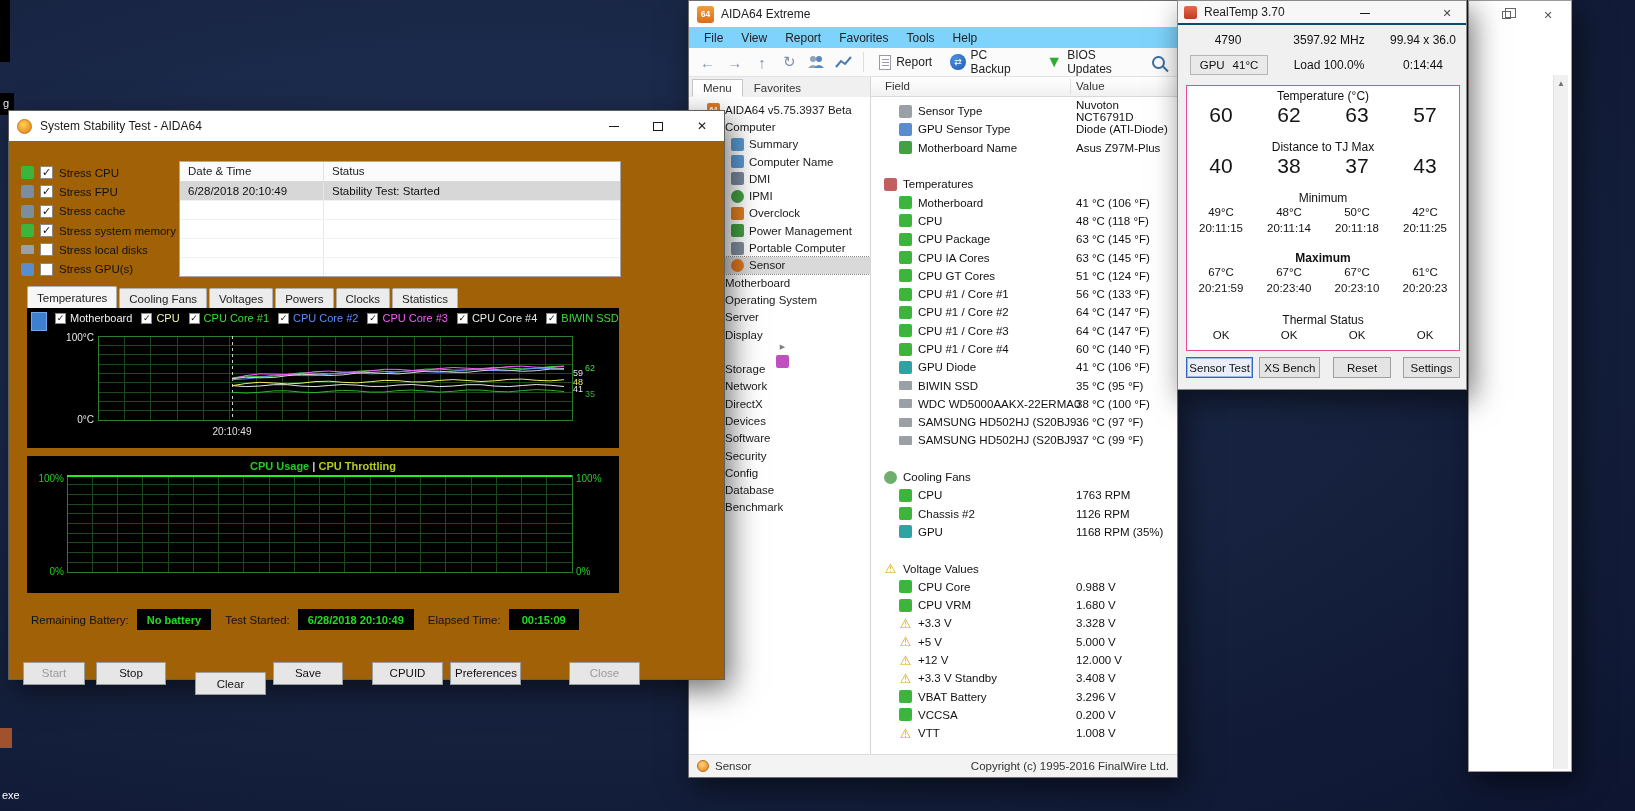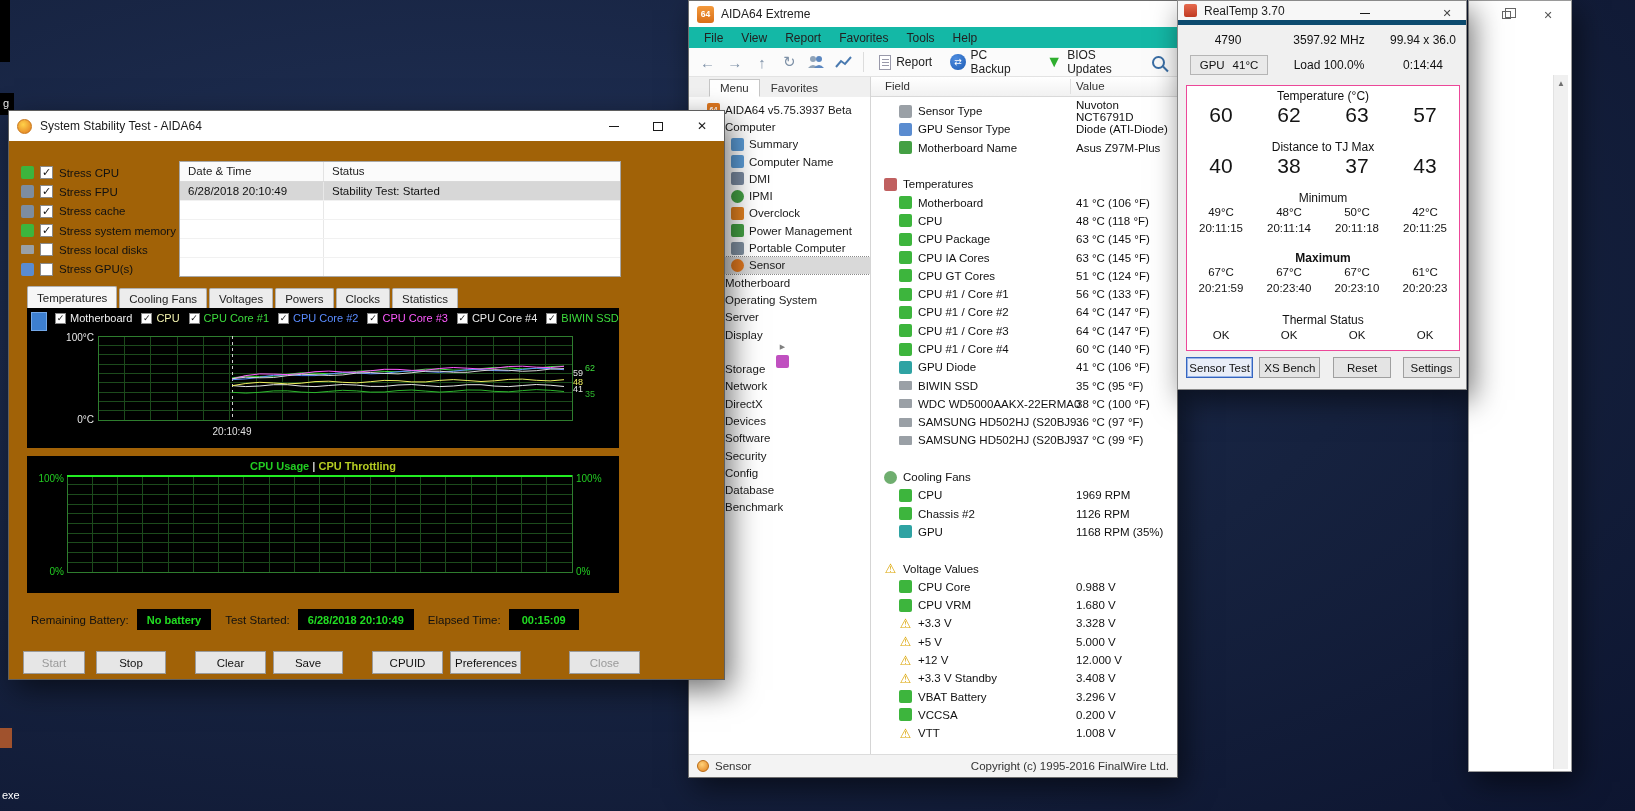--- a/index.html
+++ b/index.html
@@ -17,33 +17,33 @@
 .glyph-restore{width:9px;height:8px;border:1px solid #666;background:#fff;position:relative}
 .glyph-restore::before{content:"";position:absolute;left:2px;top:-4px;width:9px;height:8px;border:1px solid #666}
 .bgw-scrollbar{position:absolute;right:3px;top:74px;bottom:2px;width:15px;background:#f0f0f0;border-left:1px solid #e2e2e2}
 .bgw-up{display:block;text-align:center;color:#707070;font-size:8px;padding-top:4px}
 
 
 #aida-window{left:688px;top:0;width:490px;height:778px;background:#fff;z-index:2}
 .aida-titlebar{position:absolute;left:0;top:0;right:0;height:26px;background:#fff;display:flex;align-items:center;padding-left:8px}
 .aida-logo{width:17px;height:17px;background:linear-gradient(#f49a3c,#d96f18);color:#fff;font-size:8.5px;font-weight:bold;display:flex;align-items:center;justify-content:center;border-radius:3px}
 .aida-title{margin-left:7px;font-size:12px;color:#222}
-.aida-menubar{position:absolute;left:0;top:26px;right:0;height:21px;display:flex;align-items:center;padding-left:6px;background:#14b8a6}
+.aida-menubar{position:absolute;left:0;top:26px;right:0;height:21px;display:flex;align-items:center;padding-left:6px;background:#7dd3fc}
 .menu-item{padding:2px 9px;font-size:12px;color:#222;cursor:default}
 .aida-toolbar{position:absolute;left:0;top:47px;right:0;height:29px;display:flex;align-items:center;background:#fbfbfb;border-bottom:1px solid #e3e3e3;padding-left:8px;gap:6px}
 .tool-glyph{font-size:15px;color:#7f92a8;width:22px;text-align:center;display:inline-flex;align-items:center;justify-content:center}
 .tool-sep{width:1px;height:20px;background:#ddd;margin:0 3px}
 .tool-btn{display:flex;align-items:center;gap:5px;font-size:12px;color:#222;padding:3px 6px;cursor:default}
 .ic-report{width:12px;height:15px;background:#fff;border:1px solid #99a;position:relative}
 .ic-report::after{content:"";position:absolute;left:2px;top:3px;width:7px;height:1px;background:#99a;box-shadow:0 3px 0 #99a,0 6px 0 #99a}
 .ic-backup{width:16px;height:16px;border-radius:50%;background:radial-gradient(circle at 35% 30%,#4f8de0,#1d5cb4);color:#fff;font-size:9px;display:flex;align-items:center;justify-content:center}
 .ic-bios{color:#2fae2f;font-size:16px;line-height:1}
 .ic-search{width:13px;height:13px;border:2px solid #3a6ea5;border-radius:50%;position:relative;margin-left:auto;margin-right:12px}
 .ic-search::after{content:"";position:absolute;width:7px;height:2px;background:#3a6ea5;transform:rotate(45deg);right:-6px;bottom:-3px}
-.aida-tabs{position:absolute;left:0;top:76px;width:182px;height:20px;display:flex;align-items:flex-end;background:#f0f0f0;border-right:1px solid #d5d5d5;padding-left:20px}
+.aida-tabs{position:absolute;left:0;top:76px;width:182px;height:20px;display:flex;align-items:flex-end;background:#f0f0f0;border-right:1px solid #d5d5d5;padding-left:3px}
 .nav-tab{font-size:11.5px;color:#333;padding:2px 10px;border:1px solid transparent;cursor:default}
 .nav-tab.active{background:#fff;border-color:#c6c6c6;border-bottom-color:#fff}
 .aida-tree{position:absolute;left:0;top:96px;width:182px;bottom:23px;background:#fff;border-right:1px solid #d5d5d5;overflow:hidden;padding-top:4px}
 .tree-row{height:17.3px;display:flex;align-items:center;font-size:11.5px;color:#1a1a1a;white-space:nowrap;cursor:default}
 .tree-row.selected{background:#d9d9d9;outline:1px dotted #8a8a8a}
 .tree-arrow{width:12px;font-size:7px;color:#808080;text-align:center;flex:0 0 12px}
 .tree-label{margin-left:5px;overflow:hidden;text-overflow:ellipsis}
 .mini-icon{width:13px;height:13px;flex:0 0 13px;display:inline-flex;align-items:center;justify-content:center;border-radius:2px;font-size:9px;color:#fff}
 .ic-warning{background:none!important;color:#dba400;font-size:13px}
 .ic-aida{font-size:7px;font-weight:bold}
@@ -59,21 +59,21 @@
 .content-row.section{padding-left:13px}
 .content-row.item{padding-left:28px}
 .cr-value{position:absolute;left:205px}
 .section-gap{height:18.3px}
 .aida-statusbar{position:absolute;left:0;right:0;bottom:0;height:23px;background:#f3f3f3;border-top:1px solid #dcdcdc;display:flex;align-items:center;font-size:11.5px;color:#333;padding:0 8px;gap:6px}
 .sb-icon{width:12px;height:12px;border-radius:50%;background:radial-gradient(circle at 40% 35%,#ffd27a,#e07f1e);border:1px solid #b86a14}
 .sb-right{margin-left:auto}
 
 
 #realtemp-window{left:1177px;top:0;width:290px;height:390px;background:#f0f0f0;border-color:#8a8a8a;z-index:4}
-.rt-titlebar{position:absolute;left:0;top:0;right:0;height:24px;background:#f7f7f7;display:flex;align-items:center;padding-left:6px;border-bottom:5px solid #0c4a6e}
+.rt-titlebar{position:absolute;left:0;top:0;right:0;height:24px;background:#f7f7f7;display:flex;align-items:center;padding-left:6px;border-bottom:2px solid #0c4a6e}
 .rt-icon{width:13px;height:13px;border-radius:2px;background:linear-gradient(#e66a4e,#c03a22)}
 .rt-title{margin-left:7px;font-size:12px;color:#222}
 .rt-cap{position:absolute;top:0;width:34px;height:24px;display:flex;align-items:center;justify-content:center;color:#444;font-size:11px}
 .rt-row1{position:absolute;left:0;top:32px;right:0;display:grid;grid-template-columns:100px 102px 1fr;font-size:12px;color:#111}
 .rt-row1 span{text-align:center}
 .rt-row2{position:absolute;left:0;top:54px;right:0;display:grid;grid-template-columns:100px 102px 1fr;font-size:12px;color:#111;align-items:center}
 .rt-row2>span{text-align:center}
 .rt-gpu-box{margin-left:12px;width:78px;height:20px;border:1px solid #b5b5b5;background:#e9e9e9;display:flex;align-items:center;justify-content:center;gap:8px;font-size:11.5px}
 .rt-panel{position:absolute;left:8px;top:84px;width:274px;height:266px;background:#fff;border:1px solid #ec4899}
 .rt-label{position:absolute;left:0;right:0;text-align:center;font-size:12px;color:#111}
@@ -410,21 +410,21 @@
           <span class="cr-value">37 °C (99 °F)</span>
         </div>
         <div class="section-gap"></div>
         <div class="content-row section">
           <span class="mini-icon ic-circle" style="background: rgb(111, 174, 111);"></span>
           <span class="cr-field">Cooling Fans</span>
         </div>
         <div class="content-row item">
           <span class="mini-icon" style="background: rgb(61, 181, 61);"></span>
           <span class="cr-field">CPU</span>
-          <span class="cr-value">1969 RPM</span>
+          <span class="cr-value">1763 RPM</span>
         </div>
         <div class="content-row item">
           <span class="mini-icon" style="background: rgb(61, 181, 61);"></span>
           <span class="cr-field">Chassis #2</span>
           <span class="cr-value">1126 RPM</span>
         </div>
         <div class="content-row item">
           <span class="mini-icon" style="background: rgb(47, 163, 163);"></span>
           <span class="cr-field">GPU</span>
           <span class="cr-value">1168 RPM  (35%)</span>
@@ -773,19 +773,19 @@
       <span class="sf-label">Remaining Battery:</span>
       <span class="sf-value">No battery</span>
       <span class="sf-label">Test Started:</span>
       <span class="sf-value">6/28/2018 20:10:49</span>
       <span class="sf-label">Elapsed Time:</span>
       <span class="sf-value">00:15:09</span>
     </div>
   <div class="sst-buttons">
       <button class="btn disabled" style="width: 62px; margin-left: 0px;">Start</button>
       <button class="btn" style="width: 70px; margin-left: 11px;">Stop</button>
-      <button class="btn" style="width: 71px; margin-left: 29px;">Clear</button>
+      <button class="btn" style="width: 71px; margin-left: 29px; margin-top: 21px;">Clear</button>
       <button class="btn" style="width: 70px; margin-left: 7px;">Save</button>
       <button class="btn" style="width: 71px; margin-left: 29px;">CPUID</button>
       <button class="btn" style="width: 71px; margin-left: 7px;">Preferences</button>
       <button class="btn disabled" style="width: 71px; margin-left: 48px;">Close</button>
     </div>
 </div>
 
 </body></html>

